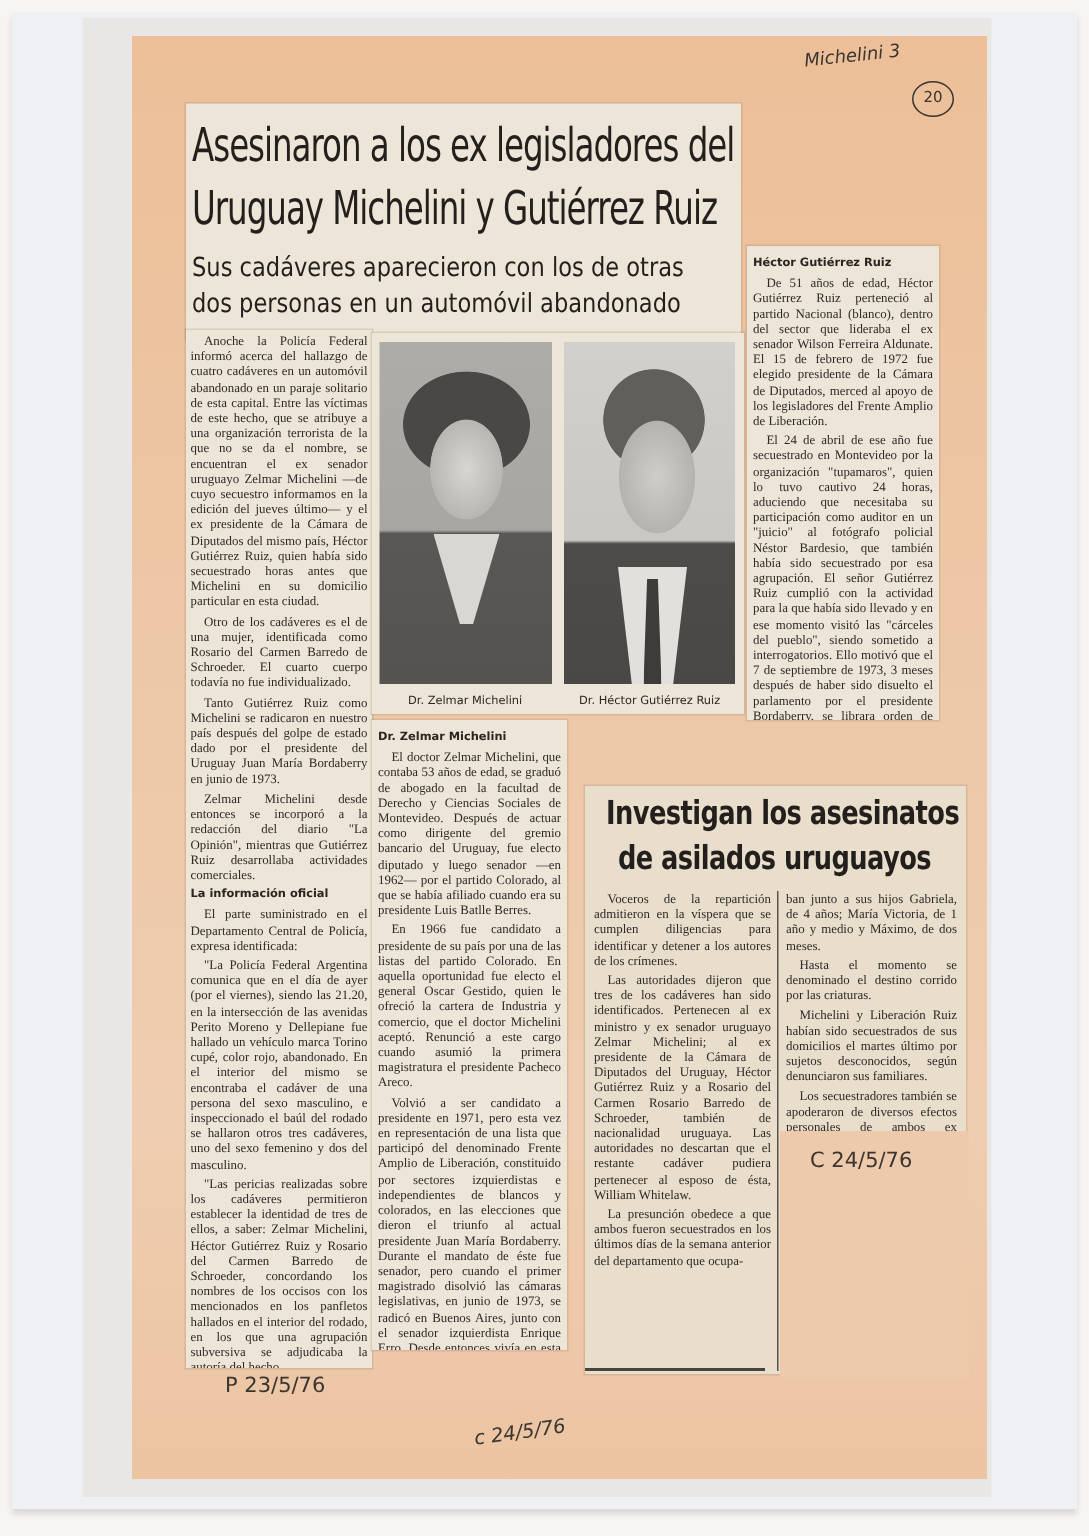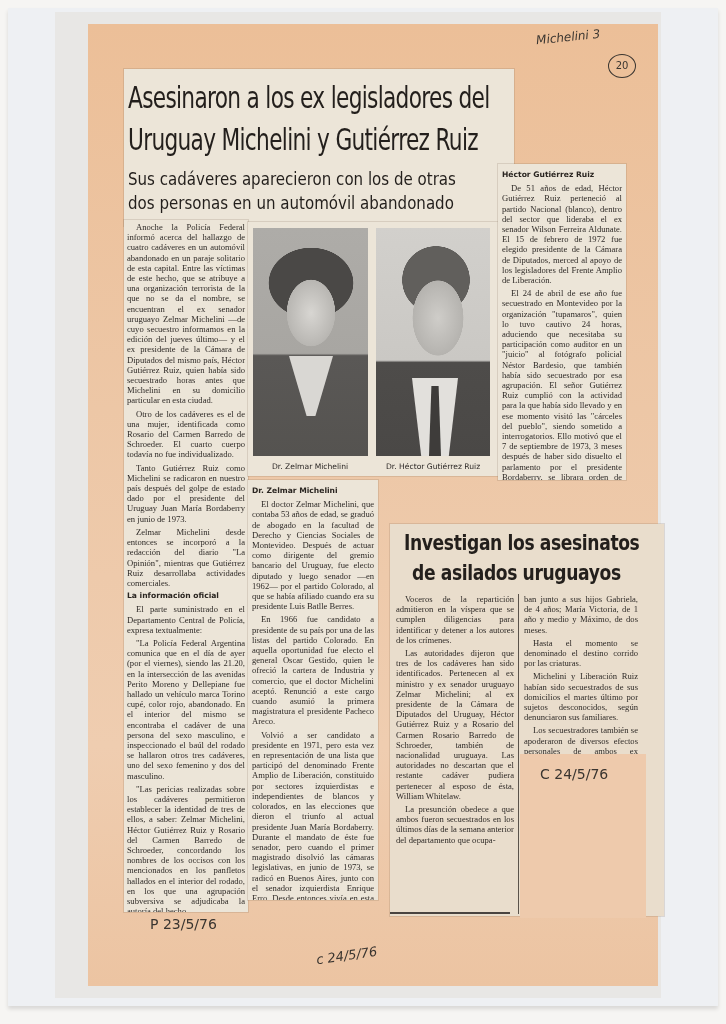--- a/index.html
+++ b/index.html
@@ -20,21 +20,20 @@
   }
   .sheet {
     position: absolute; left: 88px; top: 24px; width: 570px; height: 962px;
     background: linear-gradient(180deg, #ecbf98 0%, #edc7a6 40%, #efcdb0 75%, #ecc4a2 100%);
   }
   .clip {
     position: absolute;
     background: #ece5d8;
     color: #2a2622;
     box-shadow: 0 0 0 1px rgba(120,100,80,0.18);
-    padding-left: 20px;
   }
   .headline {
     font-family: "DejaVu Sans", sans-serif;
     font-weight: normal;
     color: #231f1c;
     letter-spacing: -1px;
     transform-origin: left top;
   }
   .col-text {
     font-size: 8.6px; line-height: 10.2px; text-align: justify;
@@ -77,21 +76,21 @@
     <div class="headline" style="position:absolute; left:4px; top:100px; font-size:17.5px; letter-spacing:0; transform:scaleX(0.86); white-space:nowrap;">Sus cadáveres aparecieron con los de otras</div>
     <div class="headline" style="position:absolute; left:4px; top:124px; font-size:17.5px; letter-spacing:0; transform:scaleX(0.86); white-space:nowrap;">dos personas en un automóvil abandonado</div>
   </div>
 
   <div class="clip col-text" style="left:36px; top:196px; width:124px; height:692px; padding:2px 3px; box-sizing:border-box; overflow:hidden;">
     <p>Anoche la Policía Federal informó acerca del hallazgo de cuatro cadáveres en un automóvil abandonado en un paraje solitario de esta capital. Entre las víctimas de este hecho, que se atribuye a una organización terrorista de la que no se da el nombre, se encuentran el ex senador uruguayo Zelmar Michelini —de cuyo secuestro informamos en la edición del jueves último— y el ex presidente de la Cámara de Diputados del mismo país, Héctor Gutiérrez Ruiz, quien había sido secuestrado horas antes que Michelini en su domicilio particular en esta ciudad.</p>
     <p>Otro de los cadáveres es el de una mujer, identificada como Rosario del Carmen Barredo de Schroeder. El cuarto cuerpo todavía no fue individualizado.</p>
     <p>Tanto Gutiérrez Ruiz como Michelini se radicaron en nuestro país después del golpe de estado dado por el presidente del Uruguay Juan María Bordaberry en junio de 1973.</p>
     <p>Zelmar Michelini desde entonces se incorporó a la redacción del diario "La Opinión", mientras que Gutiérrez Ruiz desarrollaba actividades comerciales.</p>
     <div class="sub-h">La información oficial</div>
-    <p>El parte suministrado en el Departamento Central de Policía, expresa textualmente:</p>
+    <p>El parte suministrado en el Departamento Central de Policía, expresa identificada:</p>
     <p>"La Policía Federal Argentina comunica que en el día de ayer (por el viernes), siendo las 21.20, en la intersección de las avenidas Perito Moreno y Dellepiane fue hallado un vehículo marca Torino cupé, color rojo, abandonado. En el interior del mismo se encontraba el cadáver de una persona del sexo masculino, e inspeccionado el baúl del rodado se hallaron otros tres cadáveres, uno del sexo femenino y dos del masculino.</p>
     <p>"Las pericias realizadas sobre los cadáveres permitieron establecer la identidad de tres de ellos, a saber: Zelmar Michelini, Héctor Gutiérrez Ruiz y Rosario del Carmen Barredo de Schroeder, concordando los nombres de los occisos con los mencionados en los panfletos hallados en el interior del rodado, en los que una agrupación subversiva se adjudicaba la autoría del hecho.</p>
 
   </div>
 
   <div class="clip" style="left:160px; top:198px; width:248px; height:254px;">
     <div class="photo" style="left:5px; top:6px; width:115px; height:228px; background: radial-gradient(ellipse 40px 55px at 58px 85px, #d8d6d2 0%, #b8b6b2 60%, transparent 61%), radial-gradient(ellipse 60px 50px at 58px 55px, #4a4846 0%, #4a4846 70%, transparent 71%), linear-gradient(180deg, #aeaca8 0%, #a8a6a2 55%, #5a5856 56%, #555350 100%);">
       <div style="position:absolute; left:36px; top:128px; width:44px; height:60px; background:#d9d7d3; clip-path:polygon(0 0,100% 0,60% 100%,40% 100%);"></div>
     </div>
     <div class="photo" style="left:128px; top:6px; width:114px; height:228px; background: radial-gradient(ellipse 42px 62px at 62px 90px, #cfcdc9 0%, #b5b3af 60%, transparent 61%), radial-gradient(ellipse 48px 48px at 60px 52px, #615f5c 0%, #615f5c 70%, transparent 71%), linear-gradient(180deg, #d2d0cc 0%, #cac8c4 58%, #4e4c4a 59%, #4a4846 100%);">

